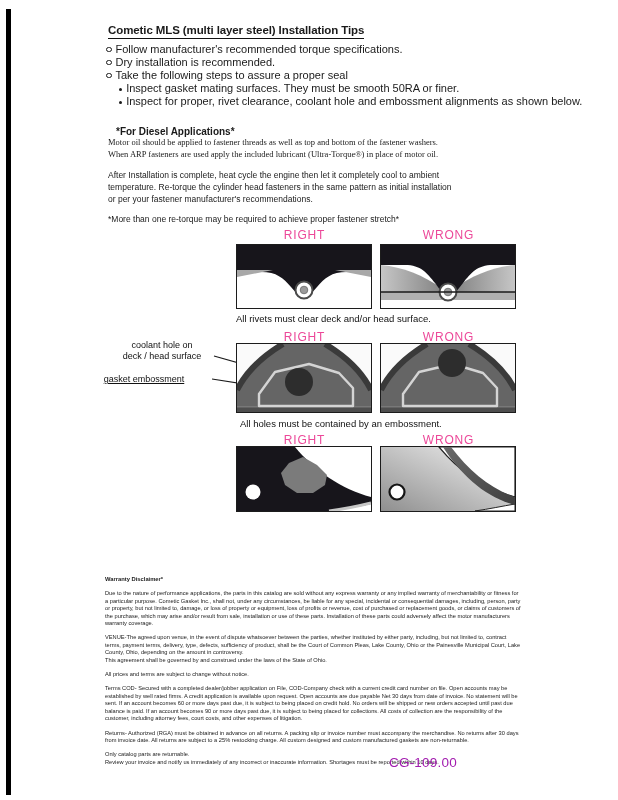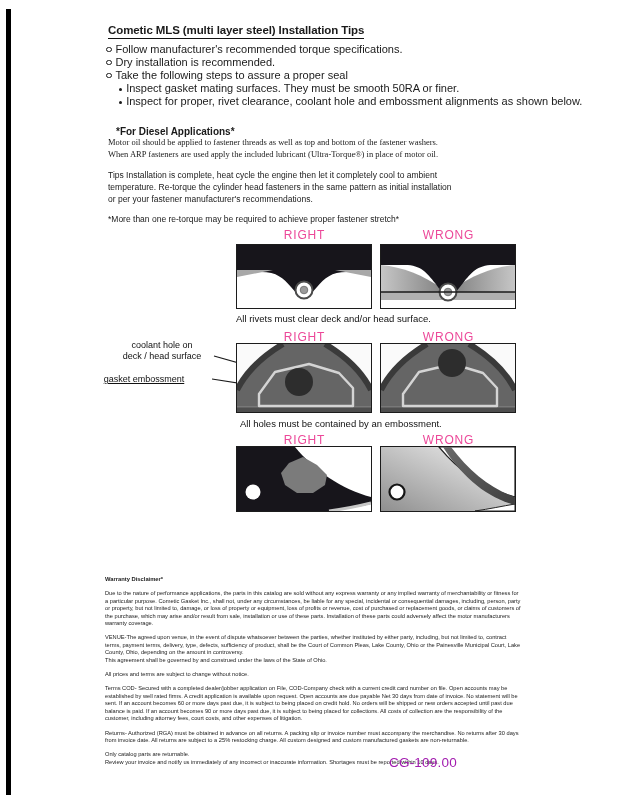--- a/index.html
+++ b/index.html
@@ -52,21 +52,21 @@
     <div class="b-row sub"><span class="dot"></span><span>Inspect for proper, rivet clearance, coolant hole and embossment alignments as shown below.</span></div>
   </div>
 
   <h2 class="diesel-heading">*For Diesel Applications*</h2>
 
   <div class="para p1">
     <div>Motor oil should be applied to fastener threads as well as top and bottom of the fastener washers.</div>
     <div>When ARP fasteners are used apply the included lubricant (Ultra-Torque®) in place of motor oil.</div>
   </div>
   <div class="para p2">
-    <div>Tips Installation is complete, heat cycle the engine then let it completely cool to ambient</div>
+    <div>After Installation is complete, heat cycle the engine then let it completely cool to ambient</div>
     <div>temperature. Re-torque the cylinder head fasteners in the same pattern as initial installation</div>
     <div>or per your fastener manufacturer's recommendations.</div>
   </div>
   <div class="para note">*More than one re-torque may be required to achieve proper fastener stretch*</div>
 
   <div class="dg-header" style="left:236px;top:228px;">RIGHT</div>
   <div class="dg-header" style="left:380px;top:228px;">WRONG</div>
 
   <svg class="panel" style="left:236px;top:244px;" width="134" height="63" viewBox="0 0 134 63">
     <rect x="0" y="0" width="134" height="63" fill="#ffffff"></rect>

